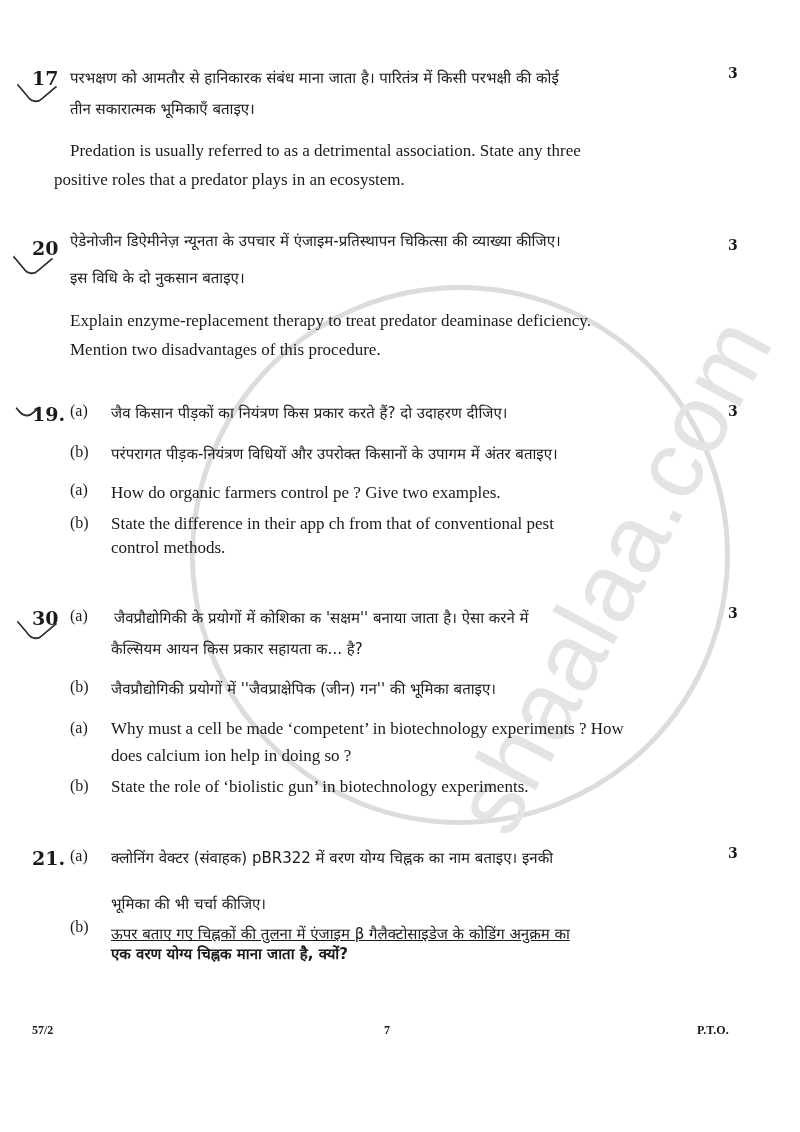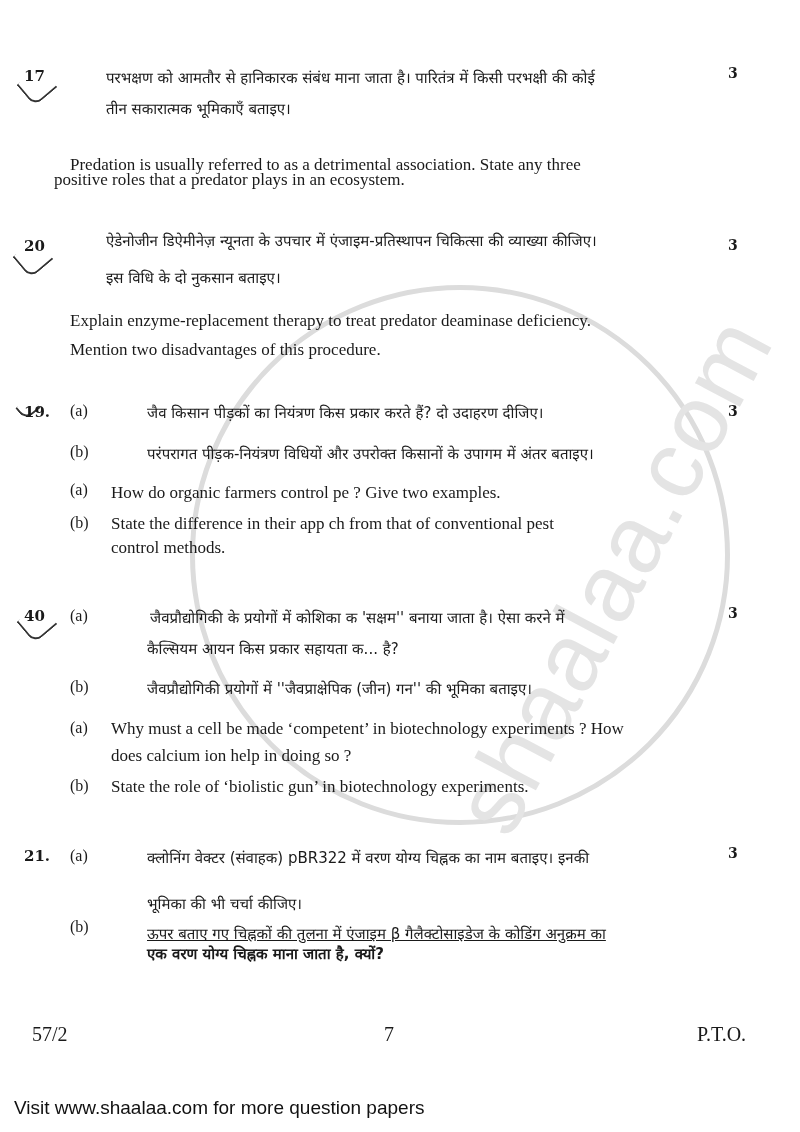--- a/index.html
+++ b/index.html
@@ -11,47 +11,47 @@
   .watermark {
     position: absolute; left: 190px; top: 285px; width: 540px; height: 540px;
     border: 5px solid #dcdcdc; border-radius: 50%; box-sizing: border-box; pointer-events: none;
   }
   .watermark-text {
     position: absolute; left: 330px; top: 520px; transform: rotate(-62deg);
     font-family: "Liberation Sans", sans-serif; font-size: 96px; color: #e4e4e4;
     letter-spacing: 2px; white-space: nowrap; pointer-events: none;
   }
   .q { position: absolute; left: 0; width: 800px; }
-  .qnum { position: absolute; left: 24px; font-weight: bold; font-size: 15px; }
+  .qnum { position: absolute; left: 32px; font-weight: bold; font-size: 19px; }
   .marks { position: absolute; left: 728px; font-weight: bold; font-size: 14px; }
   .line { position: absolute; font-size: 15.5px; white-space: nowrap; }
-  .hi { font-family: "DejaVu Sans", sans-serif; font-size: 15px; margin-left: 36px; }
+  .hi { font-family: "DejaVu Sans", sans-serif; font-size: 15px; }
   .en { font-family: "Liberation Serif", serif; font-size: 17px; }
   .sub { position: absolute; font-size: 16px; font-family: "Liberation Serif", serif; }
   .tick {
     position: absolute; width: 28px; height: 26px; border-left: 2px solid #333; border-bottom: 2px solid #333;
     transform: rotate(-40deg); border-radius: 0 0 0 10px;
   }
-  .footer { position: absolute; top: 1023px; font-weight: normal; font-size: 20px; font-family: "Liberation Serif", serif; }
+  .footer { position: absolute; top: 1023px; font-weight: bold; font-size: 12px; font-family: "Liberation Serif", serif; }
   .visit { position: absolute; left: 14px; top: 1097px; font-family: "Liberation Sans", sans-serif; font-size: 19px; color: #111; }
 </style>
 </head>
 <body>
 
 <div class="page">
   <div class="watermark"></div>
   <div class="watermark-text">shaalaa.com</div>
 
   <div class="q" style="top:60px;">
     <div class="tick" style="left:22px; top:12px;"></div>
     <span class="qnum" style="top:7px;">17</span>
     <span class="marks" style="top:5px;">3</span>
     <span class="line hi" style="left:70px; top:7px;">परभक्षण को आमतौर से हानिकारक संबंध माना जाता है।  पारितंत्र में किसी परभक्षी की कोई</span>
     <span class="line hi" style="left:70px; top:38px;">तीन सकारात्मक भूमिकाएँ बताइए।</span>
-    <span class="line en" style="left:70px; top:95px;">Predation is usually referred to as a detrimental association.  State any three</span>
+    <span class="line en" style="left:70px; top:81px;">Predation is usually referred to as a detrimental association.  State any three</span>
     <span class="line en" style="left:54px; top:110px;">positive roles that a predator plays in an ecosystem.</span>
   </div>
 
   <div class="q" style="top:230px;">
     <div class="tick" style="left:18px; top:14px;"></div>
     <span class="qnum" style="top:7px;">20</span>
     <span class="marks" style="top:7px;">3</span>
     <span class="line hi" style="left:70px; top:0;">ऐडेनोजीन डिऐमीनेज़ न्यूनता के उपचार में एंजाइम-प्रतिस्थापन चिकित्सा की व्याख्या कीजिए।</span>
     <span class="line hi" style="left:70px; top:37px;">इस विधि के दो नुकसान बताइए।</span>
     <span class="line en" style="left:70px; top:81px;">Explain enzyme-replacement therapy to treat predator deaminase deficiency.</span>
@@ -68,21 +68,21 @@
     <span class="line hi" style="left:111px; top:43px;">परंपरागत पीड़क-नियंत्रण विधियों और उपरोक्त किसानों के उपागम में अंतर बताइए।</span>
     <span class="sub" style="left:70px; top:81px;">(a)</span>
     <span class="line en" style="left:111px; top:83px;">How do organic farmers control pe     ? Give two examples.</span>
     <span class="sub" style="left:70px; top:114px;">(b)</span>
     <span class="line en" style="left:111px; top:114px;">State the difference in their app      ch from that of conventional pest</span>
     <span class="line en" style="left:111px; top:138px;">control methods.</span>
   </div>
 
   <div class="q" style="top:603px;">
     <div class="tick" style="left:22px; top:6px;"></div>
-    <span class="qnum" style="top:4px;">40</span>
+    <span class="qnum" style="top:4px;">30</span>
     <span class="marks" style="top:2px;">3</span>
     <span class="sub" style="left:70px; top:4px;">(a)</span>
     <span class="line hi" style="left:114px; top:4px;text-align:right;">जैवप्रौद्योगिकी के प्रयोगों में कोशिका क    'सक्षम'' बनाया जाता है।  ऐसा करने में</span>
     <span class="line hi" style="left:111px; top:35px;">कैल्सियम आयन किस प्रकार सहायता क... है?</span>
     <span class="sub" style="left:70px; top:75px;">(b)</span>
     <span class="line hi" style="left:111px; top:75px;">जैवप्रौद्योगिकी प्रयोगों में ''जैवप्राक्षेपिक (जीन) गन'' की भूमिका बताइए।</span>
     <span class="sub" style="left:70px; top:116px;">(a)</span>
     <span class="line en" style="left:111px; top:116px;">Why must a cell be made ‘competent’ in biotechnology experiments ?  How</span>
     <span class="line en" style="left:111px; top:143px;">does calcium ion help in doing so ?</span>
     <span class="sub" style="left:70px; top:174px;">(b)</span>
@@ -97,14 +97,13 @@
     <span class="line hi" style="left:111px; top:50px;">भूमिका की भी चर्चा कीजिए।</span>
     <span class="sub" style="left:70px; top:75px;">(b)</span>
     <span class="line hi" style="left:111px; top:80px;text-decoration:underline;">ऊपर बताए गए चिह्नकों की तुलना में एंजाइम β गैलैक्टोसाइडेज के कोडिंग अनुक्रम का</span>
     <span class="line hi" style="left:111px; top:100px;font-weight:bold;">एक वरण योग्य चिह्नक माना जाता है, क्यों?</span>
   </div>
 
   <span class="footer" style="left:32px;">57/2</span>
   <span class="footer" style="left:384px;">7</span>
   <span class="footer" style="left:697px;">P.T.O.</span>
 
-  <span class="visit">Visit www.shaalaa.com for more question papers</span>
 </div>
 
 </body></html>

